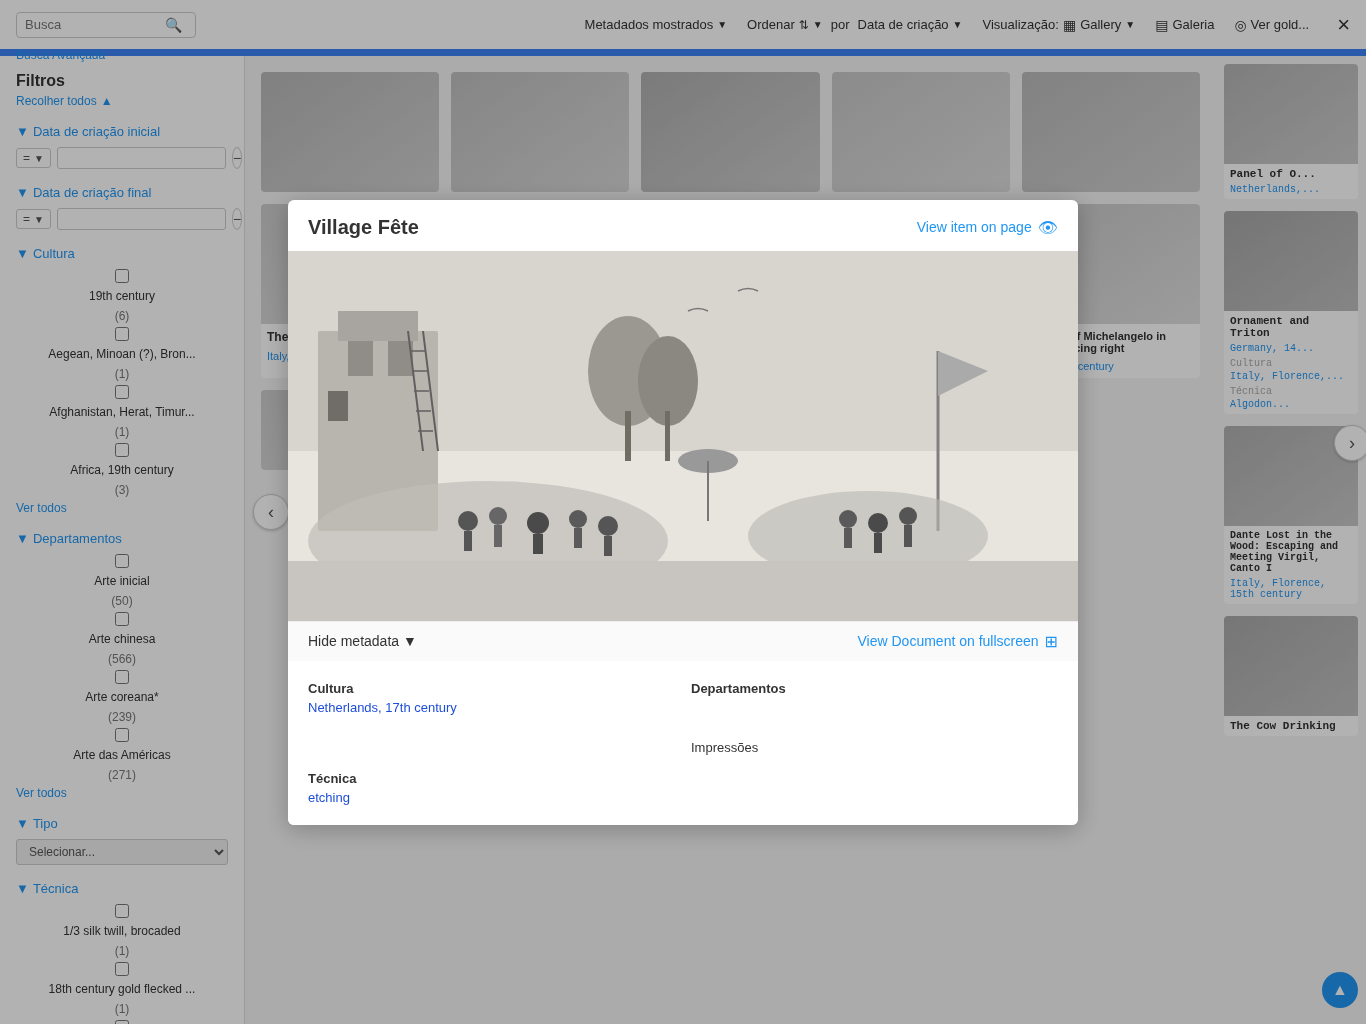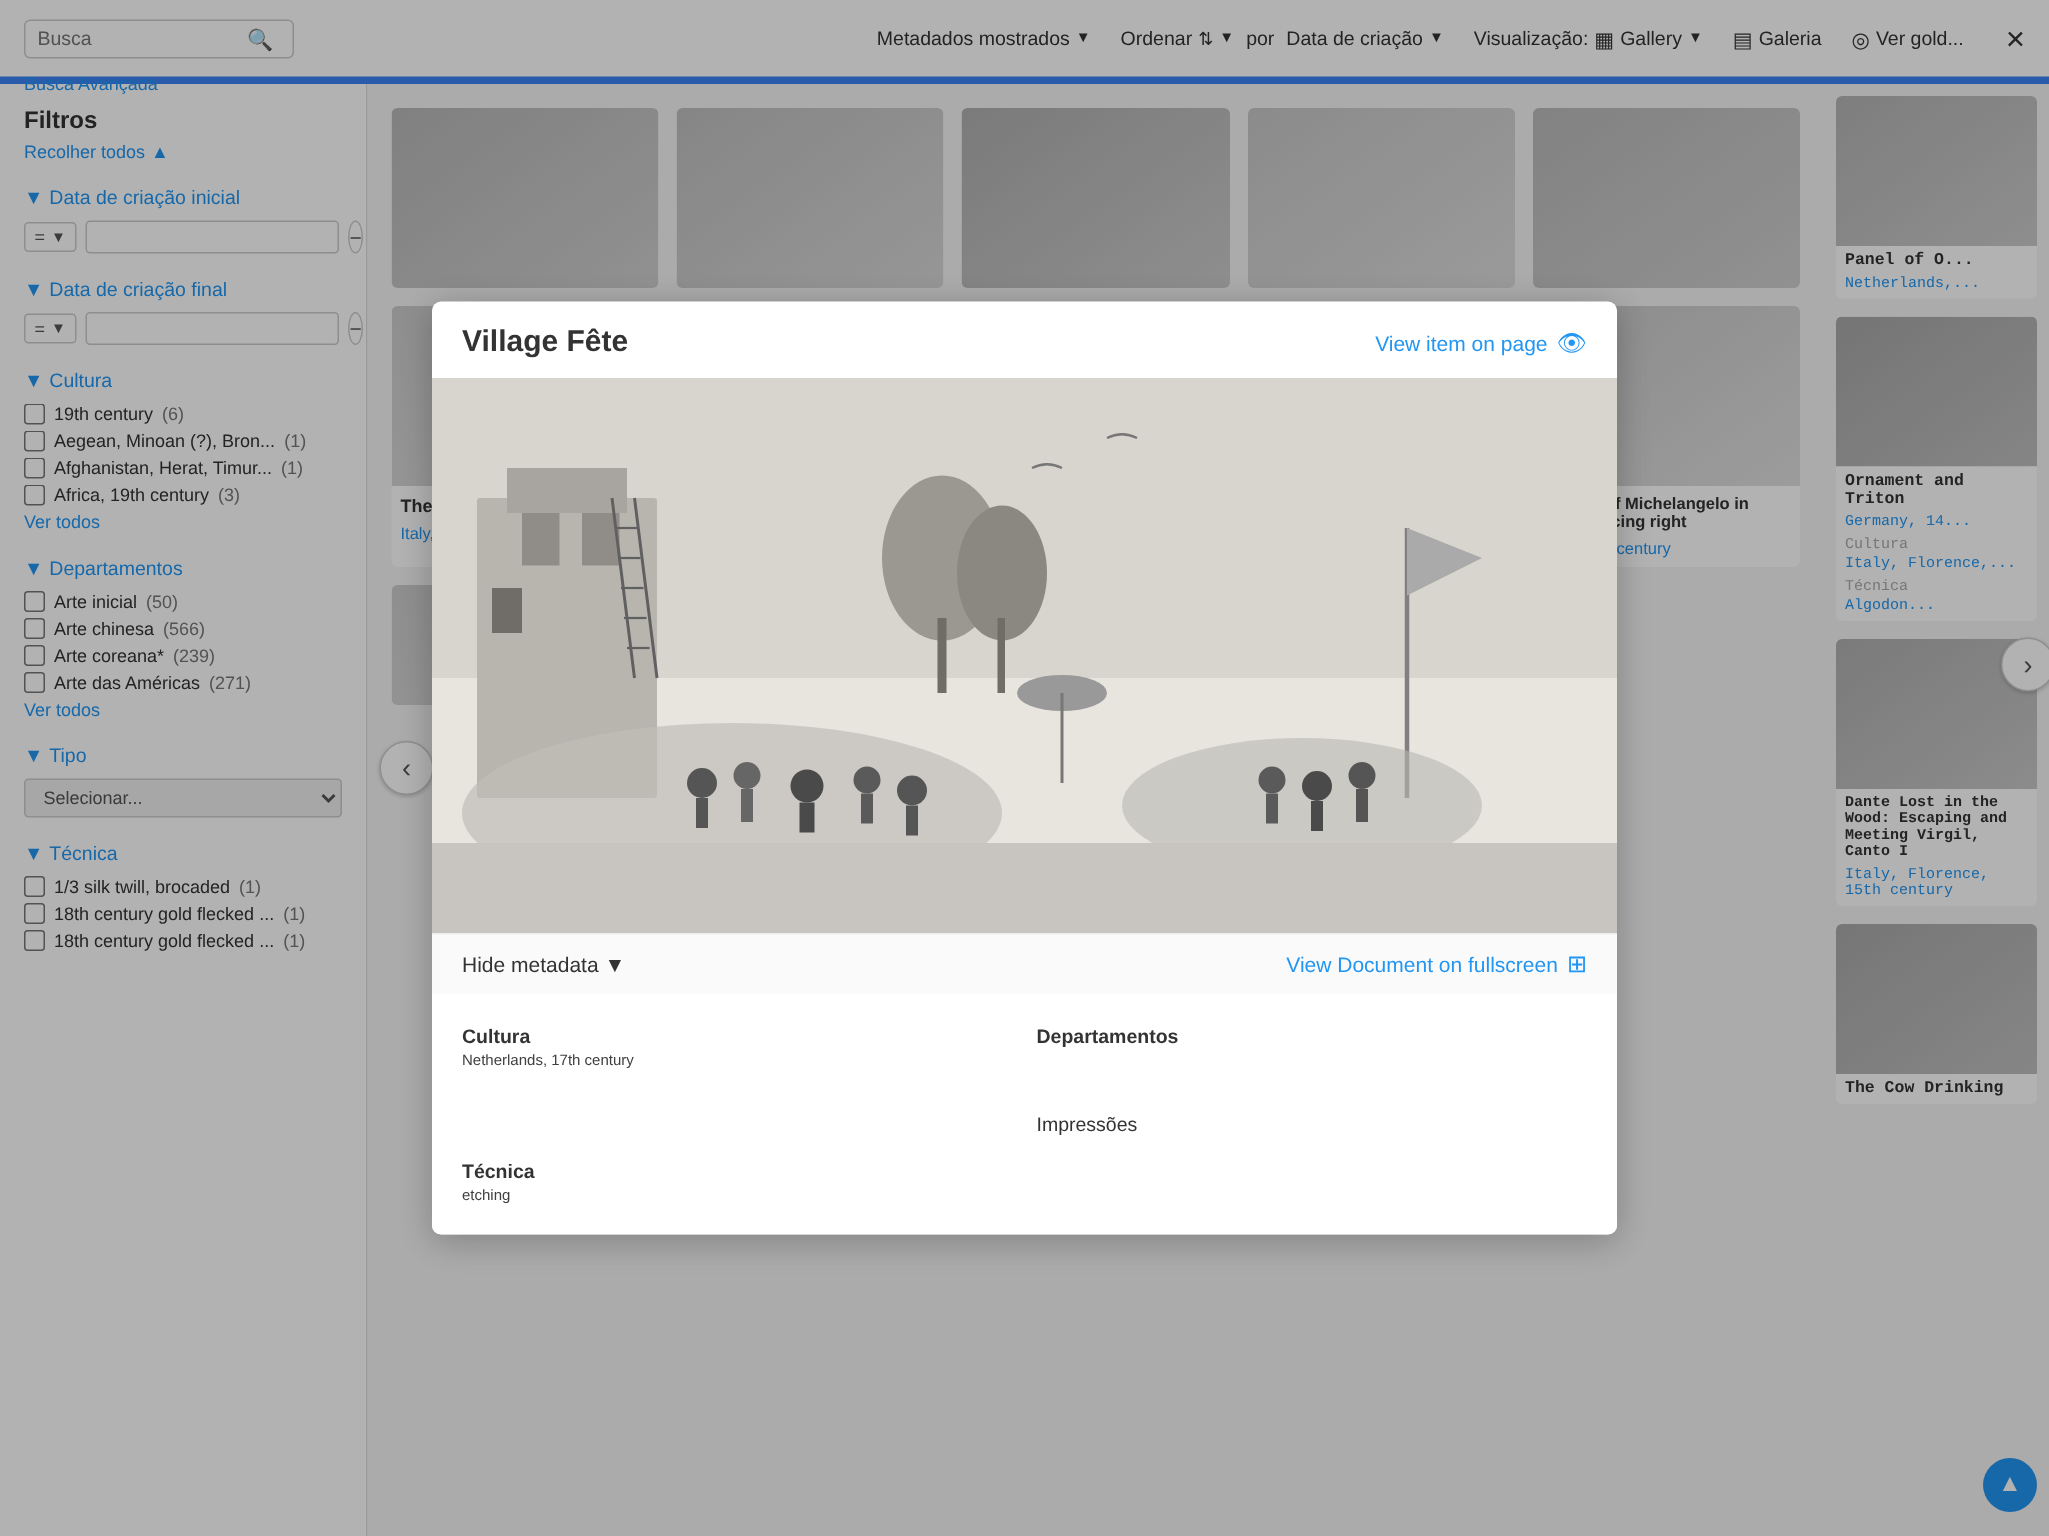--- a/index.html
+++ b/index.html
@@ -1,20 +1,20 @@
 <!DOCTYPE html>
 <html><head>
   <meta charset="utf-8">
   <style>
     * { box-sizing: border-box; margin: 0; padding: 0; }
     body { font-family: Arial, sans-serif; background: #f5f5f5; width: 1366px; height: 1024px; overflow: hidden; position: relative; }
 
     
     .topbar {
-      display: flex; align-items: center; background: #fff; border-bottom: 5px solid #3b82f6;
+      display: flex; align-items: center; background: #fff; border-bottom: 7px solid #3b82f6;
       padding: 0 16px; height: 56px; gap: 16px; position: relative; z-index: 10;
     }
     .search-area { display: flex; align-items: center; border: 1px solid #ccc; border-radius: 4px; padding: 4px 8px; width: 180px; }
     .search-input { border: none; outline: none; font-size: 13px; width: 140px; }
     .search-icon { color: #666; font-size: 14px; }
     .advanced-search { font-size: 12px; color: #2196f3; cursor: pointer; position: absolute; left: 0; top: 36px; }
     .topbar-controls { display: flex; align-items: center; gap: 20px; margin-left: auto; }
     .topbar-item { display: flex; align-items: center; gap: 4px; font-size: 13px; color: #333; cursor: pointer; }
     .topbar-item .arrow { font-size: 10px; }
     .close-btn { background: none; border: none; font-size: 22px; cursor: pointer; color: #333; margin-left: 8px; }
@@ -24,21 +24,21 @@
 
     
     .sidebar { width: 245px; background: #fff; border-right: 1px solid #ddd; overflow-y: auto; padding: 16px; flex-shrink: 0; }
     .sidebar-title { font-size: 16px; font-weight: bold; color: #333; margin-bottom: 4px; }
     .sidebar-collapse { font-size: 12px; color: #2196f3; cursor: pointer; display: flex; align-items: center; gap: 4px; margin-bottom: 16px; }
     .filter-section { margin-bottom: 16px; }
     .filter-section-title { font-size: 13px; color: #2196f3; display: flex; align-items: center; gap: 4px; cursor: pointer; margin-bottom: 8px; }
     .filter-row { display: flex; align-items: center; gap: 6px; margin-bottom: 4px; }
     .eq-box { display: flex; align-items: center; border: 1px solid #ccc; border-radius: 3px; padding: 2px 6px; font-size: 12px; color: #555; gap: 4px; }
     .btn-circle { width: 22px; height: 22px; border-radius: 50%; border: 1px solid #ccc; background: #fff; cursor: pointer; display: flex; align-items: center; justify-content: center; font-size: 14px; color: #555; }
-    .checkbox-item { display: flex; align-items: center; gap: 6px; margin-bottom: 4px; }
+    .checkbox-item { display: flex; align-items: center; gap: 6px; margin-bottom: 4px; flex-direction: column; }
     .checkbox-item input { width: 14px; height: 14px; cursor: pointer; }
     .checkbox-label { font-size: 12px; color: #333; }
     .checkbox-count { font-size: 12px; color: #777; }
     .ver-todos { font-size: 12px; color: #2196f3; cursor: pointer; margin-top: 4px; }
     .select-filter { width: 100%; padding: 4px 8px; font-size: 12px; border: 1px solid #ccc; border-radius: 3px; color: #555; }
 
     
     .gallery-area { flex: 1; overflow-y: auto; padding: 16px; position: relative; background: #f5f5f5; }
     .gallery-grid { display: grid; grid-template-columns: repeat(5, 1fr); gap: 12px; }
     .gallery-card { background: #fff; border-radius: 4px; overflow: hidden; cursor: pointer; }
@@ -66,21 +66,21 @@
     .modal-title { font-size: 20px; font-weight: bold; color: #333; }
     .modal-view-link { display: flex; align-items: center; gap: 6px; color: #2196f3; font-size: 14px; cursor: pointer; }
     .modal-image { width: 100%; height: 370px; background: #e8e8e8; overflow: hidden; display: flex; align-items: center; justify-content: center; }
     .modal-image svg { width: 100%; height: 100%; }
     .modal-footer { display: flex; align-items: center; justify-content: space-between; padding: 10px 20px; border-top: 1px solid #eee; background: #fafafa; }
     .hide-metadata-btn { display: flex; align-items: center; gap: 4px; font-size: 14px; color: #333; cursor: pointer; border: none; background: none; }
     .fullscreen-btn { display: flex; align-items: center; gap: 6px; color: #2196f3; font-size: 14px; cursor: pointer; }
     .modal-metadata { padding: 20px; display: grid; grid-template-columns: 1fr 1fr; gap: 16px; background: #fff; }
     .meta-group {}
     .meta-label { font-size: 13px; color: #333; font-weight: 600; margin-bottom: 4px; }
-    .meta-value { font-size: 10px; color: #404040; }
+    .meta-value { font-size: 13px; color: #1d4ed8; }
     .meta-value-plain { font-size: 13px; color: #333; margin-top: 44px; }
     .placeholder-art-dark { width: 100%; height: 100%; background: linear-gradient(135deg, #b0b0b0, #ccc); }
   </style>
 </head>
 <body>
 
 <div class="topbar">
   <div style="display:flex; flex-direction:column; position:relative;">
     <div class="search-area">
       <input class="search-input" type="text" placeholder="Busca" style="">

